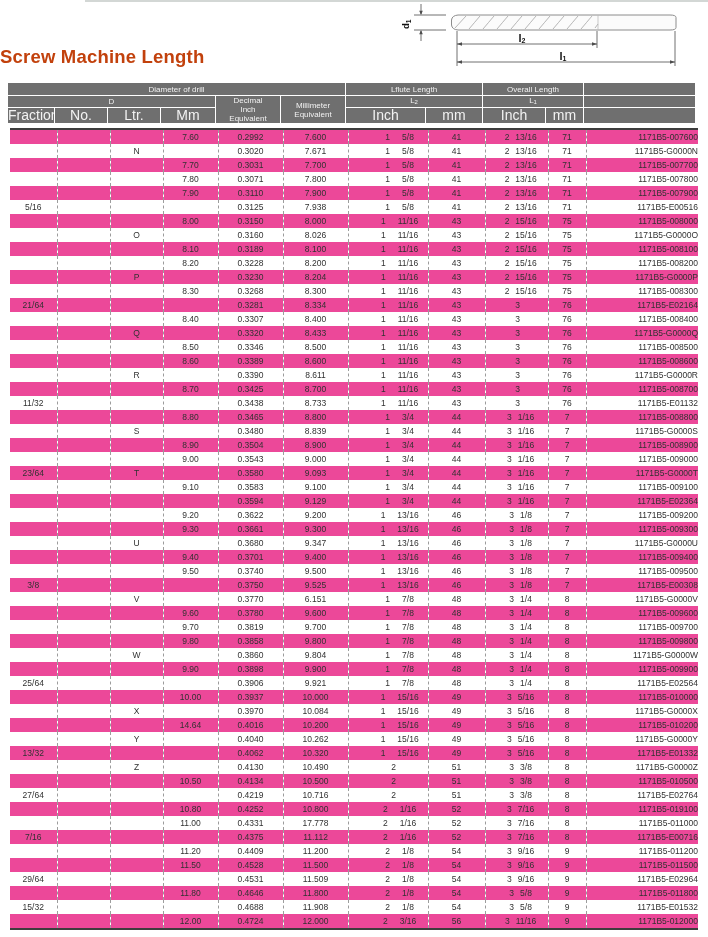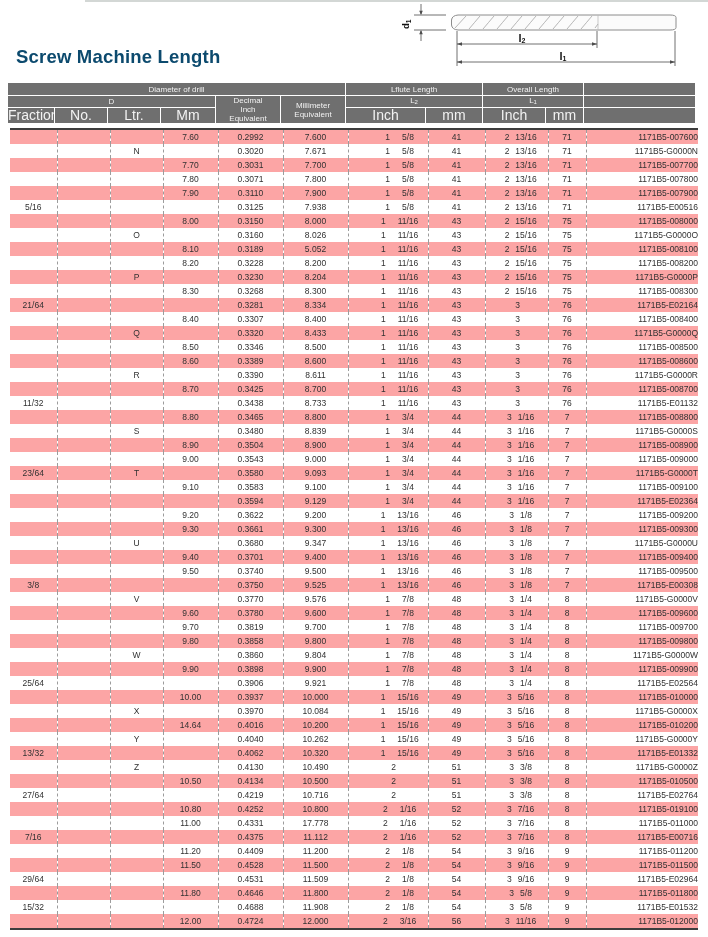--- a/index.html
+++ b/index.html
@@ -2,22 +2,22 @@
 <html><head>
 <meta charset="utf-8">
 <style>
   html,body{margin:0;padding:0;}
   body{
     width:708px;height:937px;position:relative;background:#fff;
     font-family:"Liberation Sans", sans-serif;overflow:hidden;
   }
   .top-strip{position:absolute;left:85px;top:0;width:623px;height:2px;background:#d3d7d5;}
   .page-title{
-    position:absolute;left:16px;top:46px;margin:0;
-    font-size:18.5px;font-weight:bold;color:#0c4a6e;letter-spacing:0.2px;
+    position:absolute;left:0;top:46px;margin:0;
+    font-size:18.5px;font-weight:bold;color:#c2410c;letter-spacing:0.2px;
   }
   .diagram{position:absolute;left:400px;top:2px;}
 
   
   table.head-table{
     position:absolute;left:7px;top:82px;width:688px;
     border-collapse:collapse;table-layout:fixed;
   }
   table.head-table th{
     background:#6f6f6f;color:#f2f2f2;font-weight:normal;
@@ -35,21 +35,21 @@
     position:absolute;left:10px;top:128px;width:688px;
     border-collapse:collapse;table-layout:fixed;
     border-top:2px solid #3d3d3d;border-bottom:2px solid #3d3d3d;
   }
   table.body-table td{
     height:14px;padding:0;font-size:8.5px;line-height:14px;color:#313131;
     text-align:center;border-right:1px dashed #9c9c9c;
     overflow:hidden;white-space:nowrap;
   }
   table.body-table td:last-child{border-right:none;text-align:right;}
-  table.body-table tr.stripe{background:#fca5a5;}
+  table.body-table tr.stripe{background:#ec4899;}
   td.split{text-align:left;}
   td.split .w{display:inline-block;text-align:right;}
   td.fi .w{width:28px;}
   td.fi .f{margin-left:12px;}
   td.oi .w{width:13px;}
   td.oi .f{margin-left:6px;}
 
   svg text{fill:#111;}
 </style>
 </head>
@@ -271,21 +271,21 @@
         <td class="split oi"><span class="w">2</span><span class="f">15/16</span></td>
         <td>75</td>
         <td>1171B5-G0000O</td>
       </tr>
       <tr class="stripe">
         <td></td>
         <td></td>
         <td></td>
         <td>8.10</td>
         <td>0.3189</td>
-        <td>5.052</td>
+        <td>8.100</td>
         <td class="split fi"><span class="w">1</span><span class="f">11/16</span></td>
         <td>43</td>
         <td class="split oi"><span class="w">2</span><span class="f">15/16</span></td>
         <td>75</td>
         <td>1171B5-008100</td>
       </tr>
       <tr>
         <td></td>
         <td></td>
         <td></td>
@@ -596,21 +596,21 @@
         <td class="split oi"><span class="w">3</span><span class="f">1/8</span></td>
         <td>7</td>
         <td>1171B5-E00308</td>
       </tr>
       <tr>
         <td></td>
         <td></td>
         <td>V</td>
         <td></td>
         <td>0.3770</td>
-        <td>9.576</td>
+        <td>6.151</td>
         <td class="split fi"><span class="w">1</span><span class="f">7/8</span></td>
         <td>48</td>
         <td class="split oi"><span class="w">3</span><span class="f">1/4</span></td>
         <td>8</td>
         <td>1171B5-G0000V</td>
       </tr>
       <tr class="stripe">
         <td></td>
         <td></td>
         <td></td>

